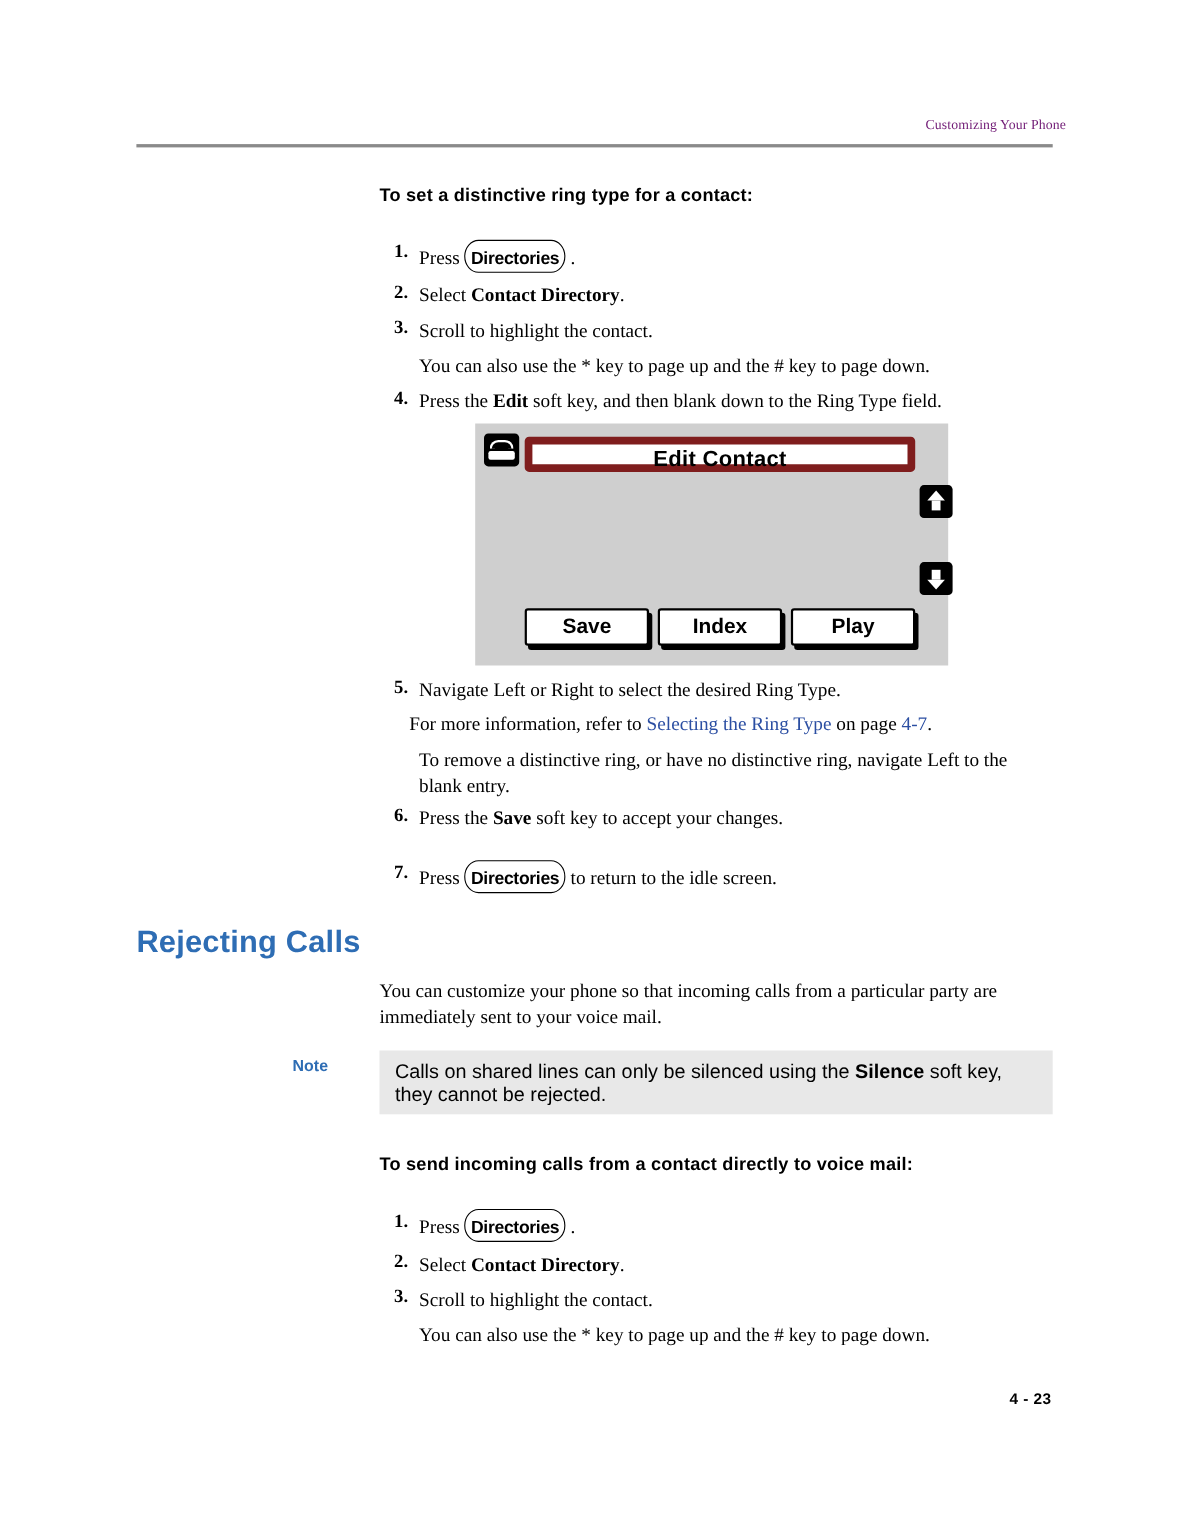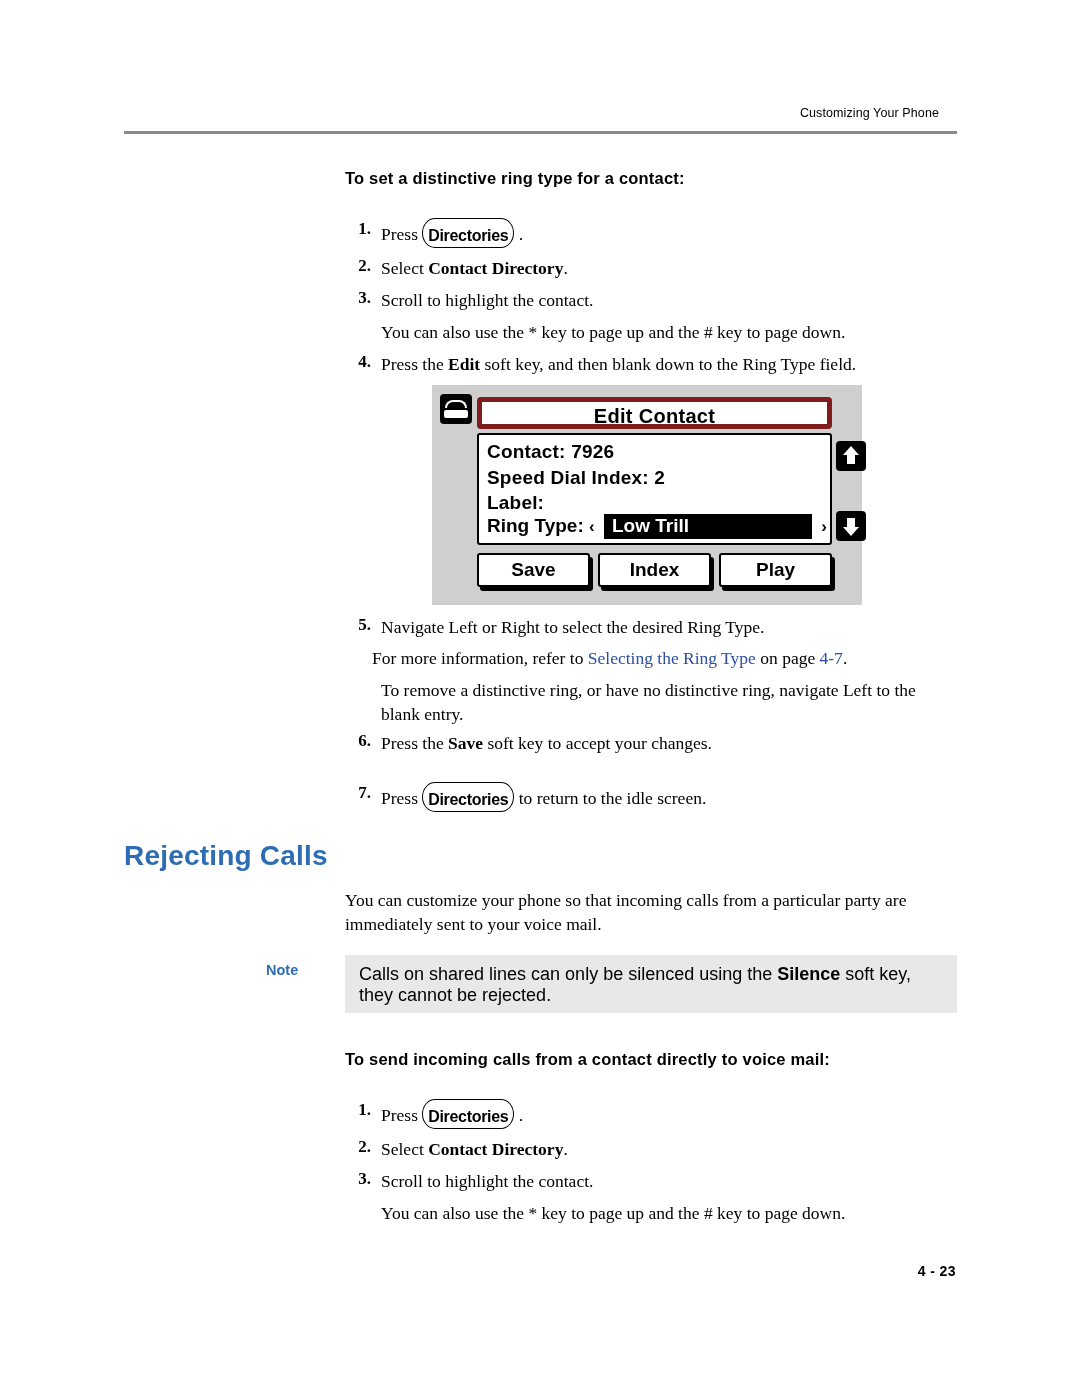--- a/index.html
+++ b/index.html
@@ -13,24 +13,24 @@
     position: relative;
     font-family: "Liberation Serif", serif;
     color: #000000;
     overflow: hidden;
   }
 
   
   .header-text {
     position: absolute;
     top: 106px;
-    right: 141px;
-    font-family: Liberation Sans, sans-serif;
+    right: 111px;
+    font-family: Liberation Serif, serif;
     font-size: 12.5px;
-    color: #000000;
+    color: #701a75;
     letter-spacing: 0.1px;
   }
   .header-rule {
     position: absolute;
     top: 131px;
     left: 124px;
     width: 833px;
     height: 3px;
     background: #8a8a8a;
   }
@@ -96,21 +96,21 @@
     top: 385px;
     width: 430px;
     height: 220px;
     background: #cfcfcf;
   }
   .lcd-title {
     position: absolute;
     left: 45px; top: 12px;
     width: 355px; height: 32px;
     background: #ffffff;
-    border: 5px solid #7f1d1d;
+    border: 7px solid #7f1d1d;
     border-radius: 4px;
     box-sizing: border-box;
   }
   .lcd-title span {
     display: block;
     text-align: center;
     font-family: "Liberation Sans", sans-serif;
     font-weight: bold;
     font-size: 20px;
     line-height: 28px;
@@ -300,31 +300,20 @@
 </div>
 
 <div class="lcd">
   <div class="lcd-phone-icon">
     <div class="handset"></div>
     <div class="base"></div>
   </div>
   <div class="lcd-title">
     <span>Edit Contact</span>
   </div>
-  <div class="lcd-body">
-    <div class="lcd-line" style="top:6px;">Contact: 7926</div>
-    <div class="lcd-line" style="top:32px;">Speed Dial Index: 2</div>
-    <div class="lcd-line" style="top:57px;">Label:</div>
-    <div class="lcd-ringtype">
-      <span>Ring Type:</span>
-      <span class="rt-arrow">‹</span>
-      <span class="rt-value">Low Trill</span>
-      <span class="rt-arrow">›</span>
-    </div>
-  </div>
   <div class="lcd-updown" style="left:404px; top:56px;">
     <div class="arrow" style="top:5px; border-bottom:9px solid #fff;"></div>
     <div class="stem" style="top:14px;"></div>
   </div>
   <div class="lcd-updown" style="left:404px; top:126px;">
     <div class="arrow" style="top:16px; border-top:9px solid #fff;"></div>
     <div class="stem" style="top:7px;"></div>
   </div>
   <div class="softkeys">
     <div class="softkey" style="left:0px; width:113px;">Save</div>

